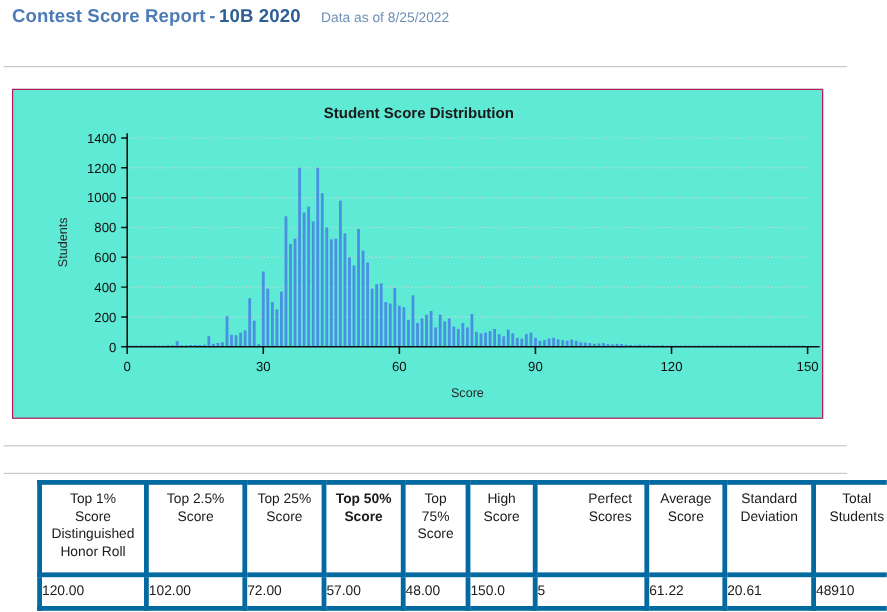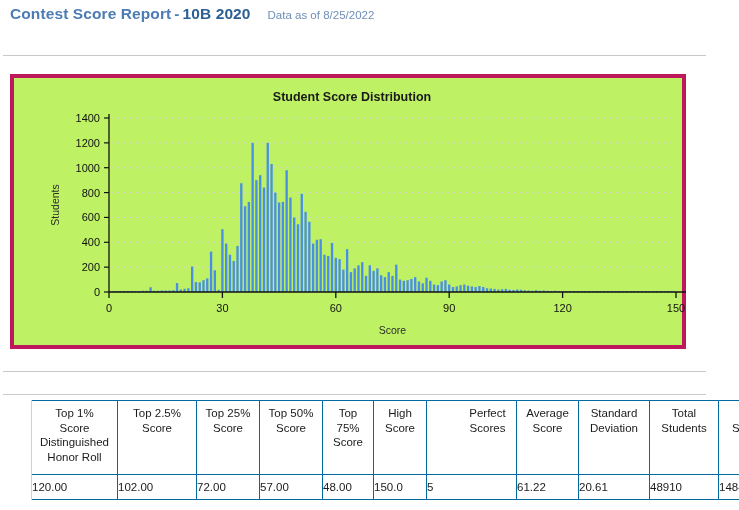--- a/index.html
+++ b/index.html
@@ -62,22 +62,22 @@
   .hrule-2 { top: 371px; }
   .hrule-3 { top: 394px; }
 
   
   .chart-panel {
     position: absolute;
     left: 10px;
     top: 74px;
     width: 676px;
     height: 275px;
-    border: 4px solid #be185d;
-    background: #bef264;
+    border: 1px solid #be185d;
+    background: #5eead4;
     box-sizing: border-box;
   }
   .chart-title {
     position: absolute;
     left: 0;
     top: 12px;
     width: 676px;
     text-align: center;
     font-size: 12.5px;
     font-weight: bold;
@@ -108,21 +108,21 @@
     width: 694px;
   }
   table.stats-table {
     border-collapse: collapse;
     table-layout: fixed;
     width: 694px;
     font-family: "Liberation Sans", sans-serif;
   }
   table.stats-table th,
   table.stats-table td {
-    border: 1px solid #0369a1;
+    border: 4px solid #0369a1;
     font-weight: normal;
     font-size: 11.5px;
     color: #1b1b1b;
     padding: 0;
   }
   table.stats-table th {
     vertical-align: top;
     text-align: center;
     height: 68px;
     padding-top: 5px;
@@ -349,21 +349,21 @@
 <div class="hrule hrule-3"></div>
 
 <div class="stats-table-wrap">
   <table class="stats-table">
     <thead>
       <tr id="stats-head-row">
           <th class="spacer-col" style="width: 14px;"></th>
           <th style="width: 85px;">Top 1%<br>Score<br>Distinguished<br>Honor Roll</th>
           <th style="width: 78px;">Top 2.5%<br>Score</th>
           <th style="width: 62px;">Top 25%<br>Score</th>
-          <th style="width: 62px;">Top 50%<br>Score</th>
+          <th style="width: 62px; font-weight: bold;">Top 50%<br>Score</th>
           <th style="width: 50px;">Top<br>75%<br>Score</th>
           <th style="width: 52px;">High<br>Score</th>
           <th style="width: 57px; padding-left: 32px;">Perfect<br>Scores</th>
           <th style="width: 61px;">Average<br>Score</th>
           <th style="width: 70px;">Standard<br>Deviation</th>
           <th style="width: 68px;">Total<br>Students</th>
           <th style="width: 67px;">Total<br>Schools</th>
         </tr>
     </thead>
     <tbody>

